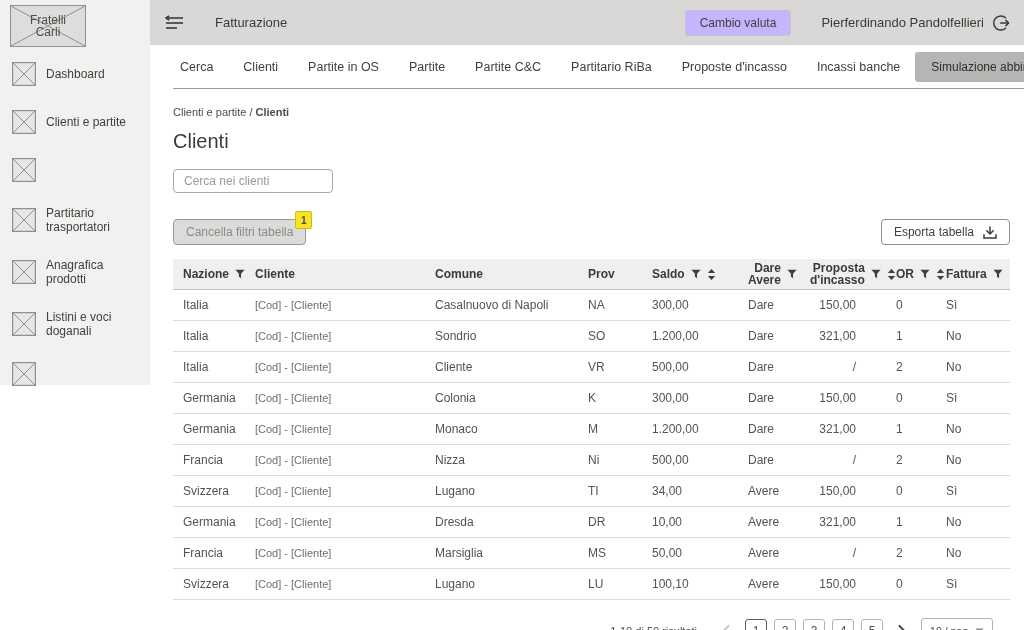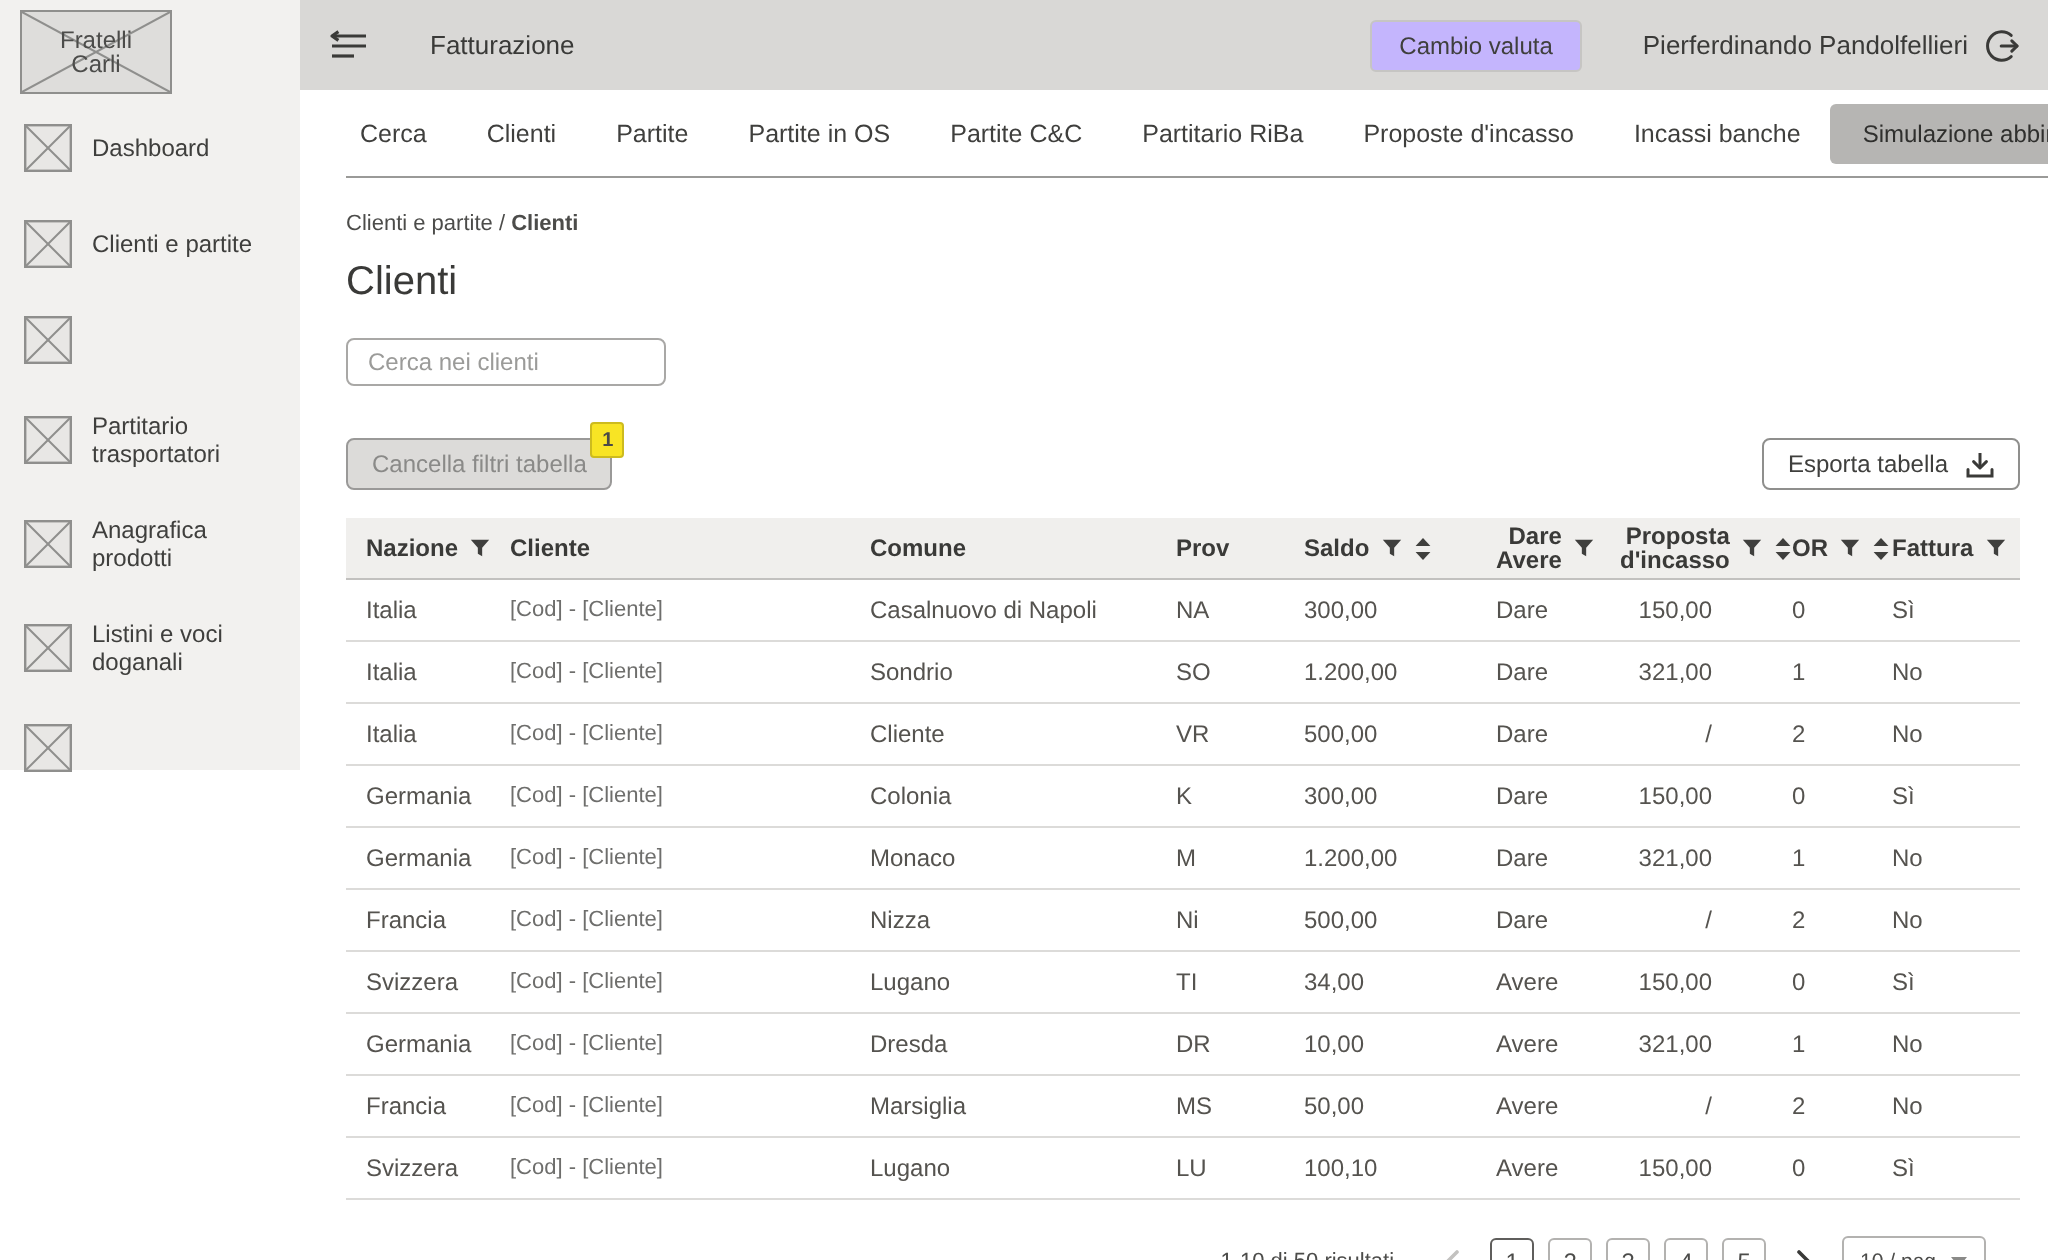--- a/index.html
+++ b/index.html
@@ -165,22 +165,22 @@
     </svg>
   </span>
 </header>
 
 <div class="main">
 
   <div class="tabbar">
 
     <div class="tab">Cerca</div>
       <div class="tab">Clienti</div>
+      <div class="tab">Partite in OS</div>
       <div class="tab">Partite</div>
-      <div class="tab">Partite in OS</div>
       <div class="tab">Partite C&amp;C</div>
       <div class="tab">Partitario RiBa</div>
       <div class="tab">Proposte d'incasso</div>
       <div class="tab">Incassi banche</div>
       <button class="sim-btn">Simulazione abbinamenti</button>
   </div>
 
   <div class="breadcrumb">
     <span class="crumb-parent">Clienti e partite</span>
     <span>/</span>

